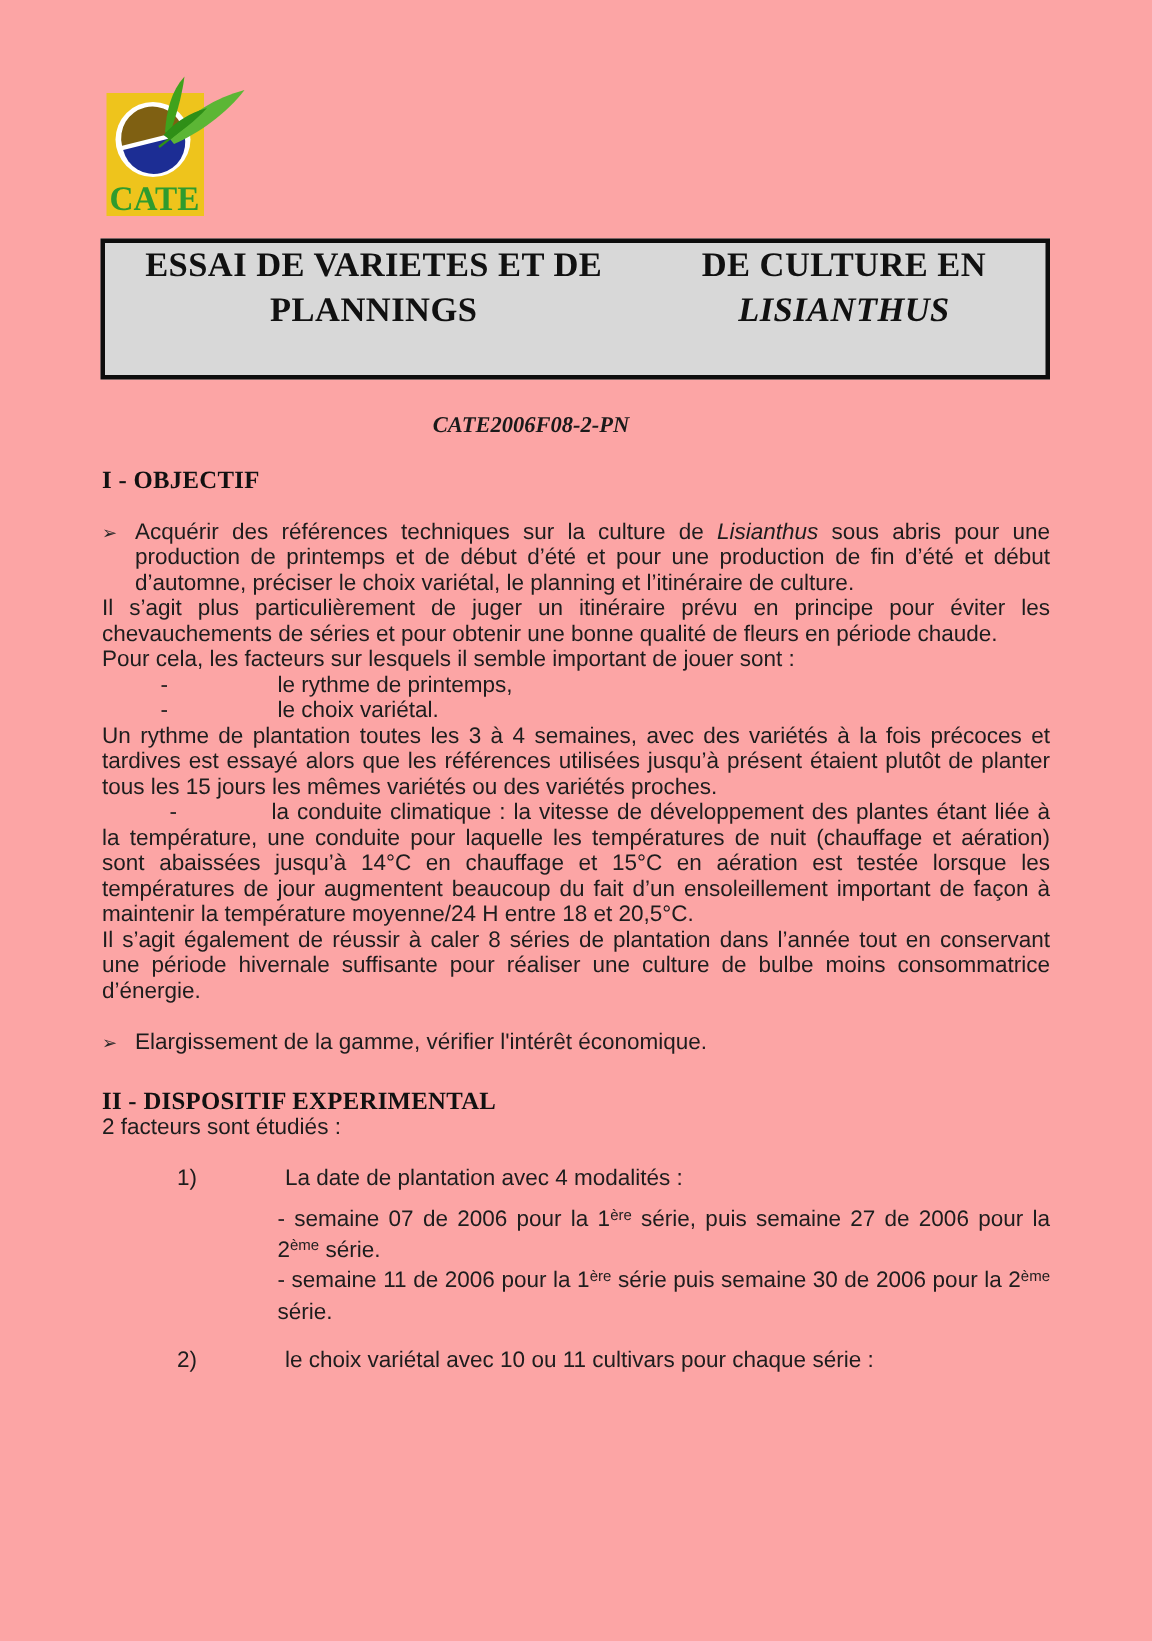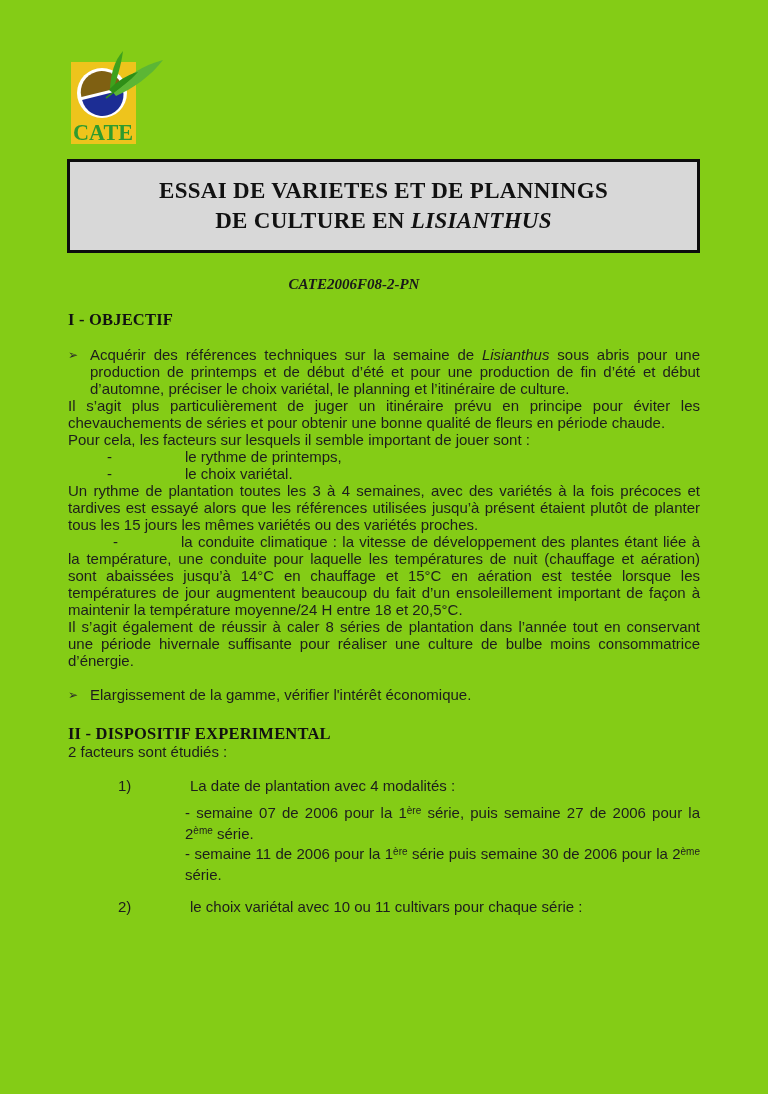--- a/index.html
+++ b/index.html
@@ -1,29 +1,29 @@
 <!DOCTYPE html>
 <html><head>
 <meta charset="utf-8">
 <style>
   html,body { margin:0; padding:0; background:#ffffff; }
   .page {
-    position:relative; width:768px; height:1094px; background:#84cc16;
+    position:relative; width:768px; height:1094px; background:#fca5a5;
     font-family:"Liberation Sans","DejaVu Sans",sans-serif;
     font-size:15px; line-height:17px; color:#1d1d1d; overflow:hidden;
   }
   .logo { position:absolute; left:66px; top:48px; width:105px; height:100px; }
   .station {
     position:absolute; left:167px; top:122px; font-size:15px; color:#222;
     white-space:nowrap;
   }
   .title-box {
     position:absolute; left:67px; top:159px; width:627px; height:88px;
     background:#d8d8d8; border:3px solid #0d0d0d;
-    display:flex; flex-direction:column; justify-content:center;
+    display:flex; flex-direction:row; justify-content:center;
     text-align:center;
     font-family:"Liberation Serif","DejaVu Serif",serif;
     font-weight:bold; font-size:23px; line-height:30px; color:#111;
     letter-spacing:0.3px;
   }
   .reference {
     position:absolute; left:0; top:276px; width:708px; text-align:center;
     font-family:"Liberation Serif","DejaVu Serif",serif;
     font-style:italic; font-weight:bold; font-size:15px; color:#1a1a1a;
   }
@@ -79,21 +79,21 @@
   </div>
 
   <div class="reference">CATE2006F08-2-PN</div>
 
   <div class="content">
 
     <div class="sec-heading">I - OBJECTIF</div>
 
     <div class="bullet-row mt17">
       <span class="bullet-marker">➢</span>
-      <div class="bullet-text just"><span>Acquérir des références techniques sur la semaine de </span><span class="seg-italic">Lisianthus</span><span> sous abris pour une production de printemps et de début d’été et pour une production de fin d’été et début d’automne, préciser le choix variétal, le planning et l’itinéraire de culture.</span></div>
+      <div class="bullet-text just"><span>Acquérir des références techniques sur la culture de </span><span class="seg-italic">Lisianthus</span><span> sous abris pour une production de printemps et de début d’été et pour une production de fin d’été et début d’automne, préciser le choix variétal, le planning et l’itinéraire de culture.</span></div>
     </div>
 
     <p class="para just mt17">Il s’agit plus particulièrement de juger un itinéraire prévu en principe pour éviter les chevauchements de séries et pour obtenir une bonne qualité de fleurs en période chaude.</p>
 
     <p class="para mt17">Pour cela, les facteurs sur lesquels il semble important de jouer sont :</p>
 
     <div class="dash-row">
       <span class="dash">-</span>
       <span>le rythme de printemps,</span>
     </div>

